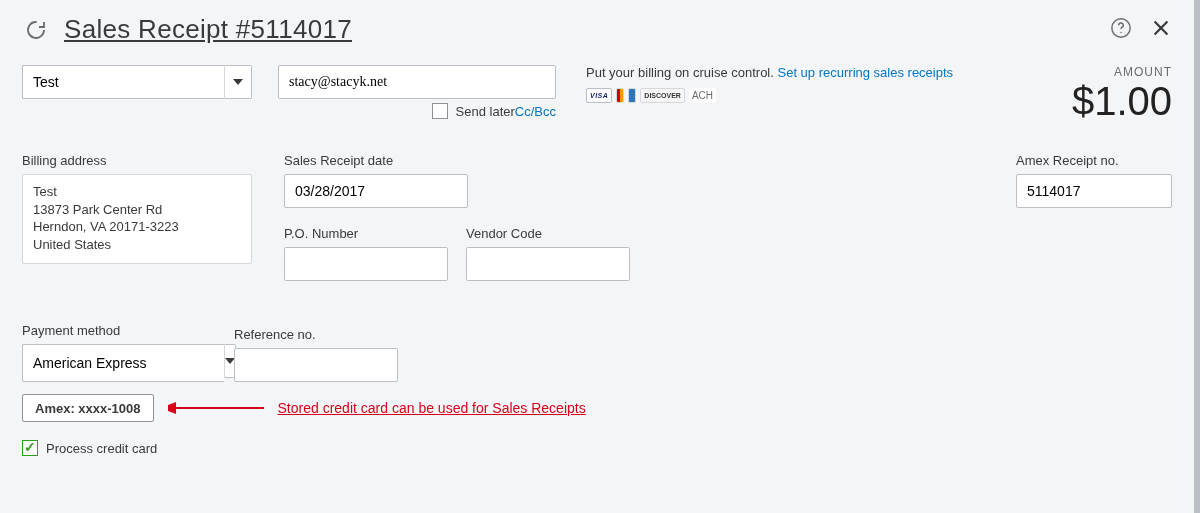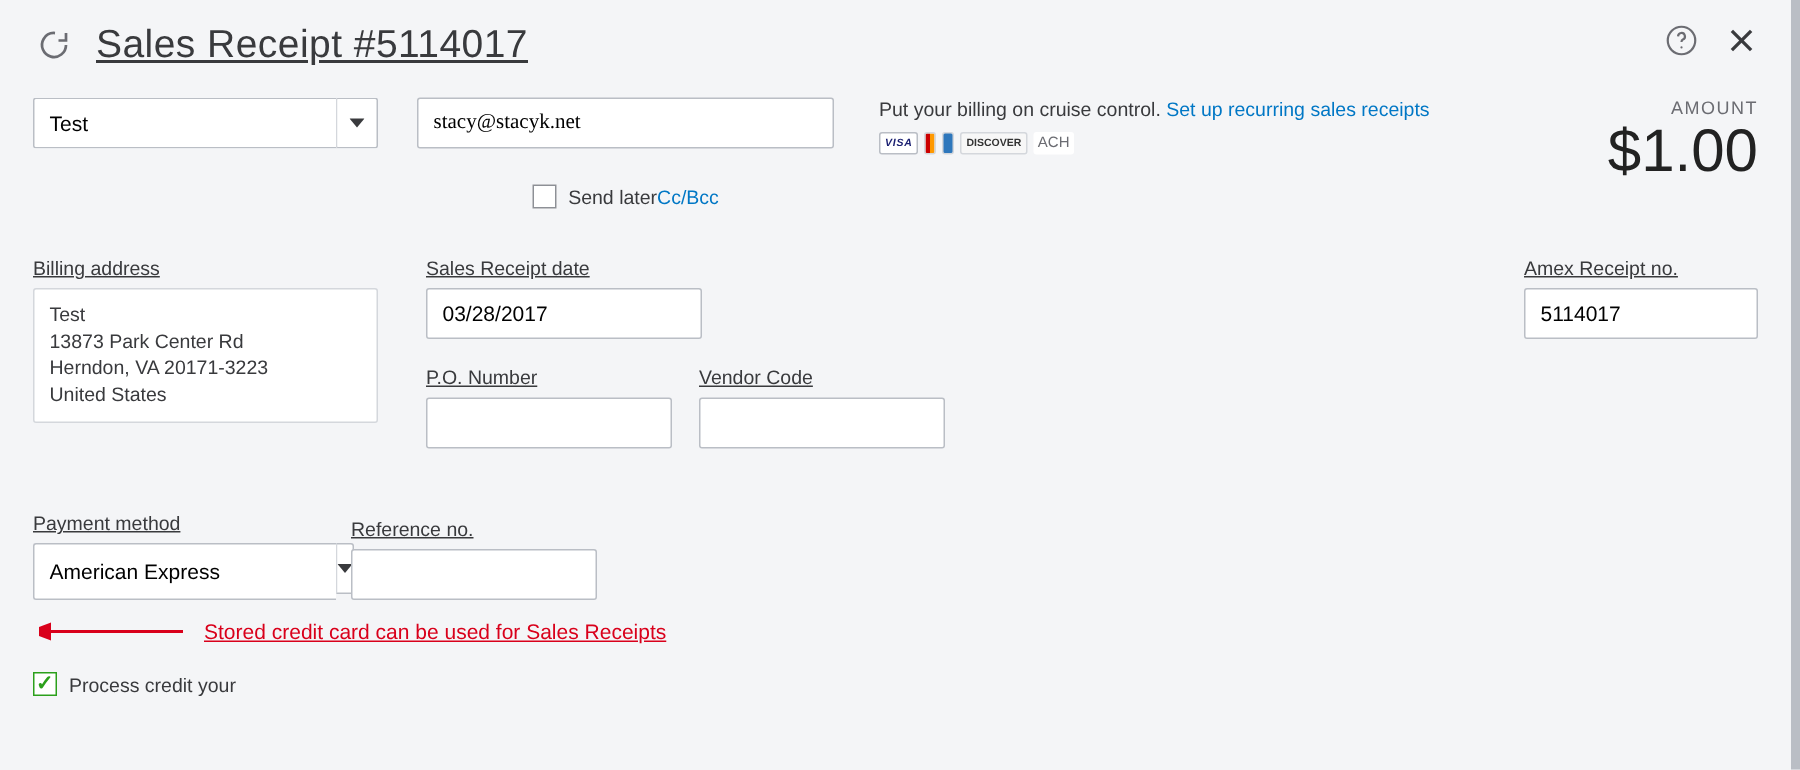--- a/index.html
+++ b/index.html
@@ -49,21 +49,21 @@
     width: 28px; height: 34px; border: 1px solid #babec5; border-left: 1px solid #d4d7dc;
     background: #fff; display: flex; align-items: center; justify-content: center;
     border-radius: 0 2px 2px 0;
     cursor: pointer;
   }
   .email-block { margin-left: 26px; width: 278px; }
   .email-input {
     width: 100%; height: 34px; border: 1px solid #babec5; padding: 0 10px;
     font-size: 14px; background: #fff; border-radius: 2px; font-family: Liberation Serif, serif;
   }
-  .email-row2 { display: flex; justify-content: center; align-items: center; margin-top: 24px; }
+  .email-row2 { display: flex; justify-content: flex-end; align-items: center; margin-top: 4px; }
   .send-later { display: flex; align-items: center; gap: 8px; font-size: 13px; color: #393a3d; }
   .send-later input[type="checkbox"] {
     width: 16px; height: 16px; border: 1px solid #8d9096; appearance: none; background: #fff;
   }
   .ccbcc { font-size: 13px; color: #0077c5; cursor: pointer; }
   .billing-msg { margin-left: 30px; font-size: 13px; }
   .billing-msg .link { color: #0077c5; cursor: pointer; }
   .card-logos { display: flex; gap: 4px; margin-top: 8px; align-items: center; }
   .logo { height: 15px; padding: 0 3px; display: inline-flex; align-items: center; justify-content: center;
           font-size: 7px; font-weight: 700; color: #fff; border-radius: 2px; border: 1px solid #d4d7dc; }
@@ -74,21 +74,21 @@
   .logo.ach { background: #fff; color: #6b6c72; font-weight: 400; border: none; font-size: 10px; }
   .amount-block { margin-left: auto; text-align: right; }
   .amount-label { font-size: 12px; color: #6b6c72; letter-spacing: 1px; }
   .amount-value { font-size: 40px; font-weight: 400; line-height: 1; color: #222; margin-top: 2px; }
   .fieldset {
     display: flex;
     padding: 32px 22px 0 22px;
     gap: 32px;
   }
   .col { display: flex; flex-direction: column; }
-  .label { font-size: 13px; color: #393a3d; margin-bottom: 6px; text-decoration: underline; }
+  .label { font-size: 13px; color: #393a3d; margin-bottom: 6px; }
   .text-input {
     height: 34px; border: 1px solid #babec5; padding: 0 10px;
     font-size: 14px; background: #fff; border-radius: 2px;
   }
   .billing-text {
     width: 230px; height: 90px; border: 1px solid #d4d7dc;
     padding: 8px 10px; font-size: 13px; line-height: 1.35;
     background: #fff; white-space: pre-line; border-radius: 2px;
   }
   .col.date .text-input { width: 184px; }
@@ -227,27 +227,28 @@
       </div>
     </div>
   </div>
   <div class="col ref">
     <div class="label">Reference no.</div>
     <input class="text-input" value="" style="">
   </div>
 </div>
 
 <div class="stored-block">
+  <button class="stored-card-btn">Amex: xxxx-1008</button>
   <svg class="arrow-svg" width="100" height="18">
     <defs>
         <marker id="ah" markerWidth="10" markerHeight="10" refX="1" refY="3" orient="auto">
       <path d="M0,0 L0,6 L8,3 z" fill="#d9001b"></path>
         </marker>
       </defs>
     <line x1="96" y1="9" x2="6" y2="9" stroke="#d9001b" stroke-width="2" marker-end="url(#ah)"></line>
   </svg>
   <span class="annotation">Stored credit card can be used for Sales Receipts</span>
 </div>
 
 <div class="process-row">
   <input type="checkbox" checked="" style="">
-  <span>Process credit your</span>
+  <span>Process credit card</span>
 </div>
 
 </body></html>

